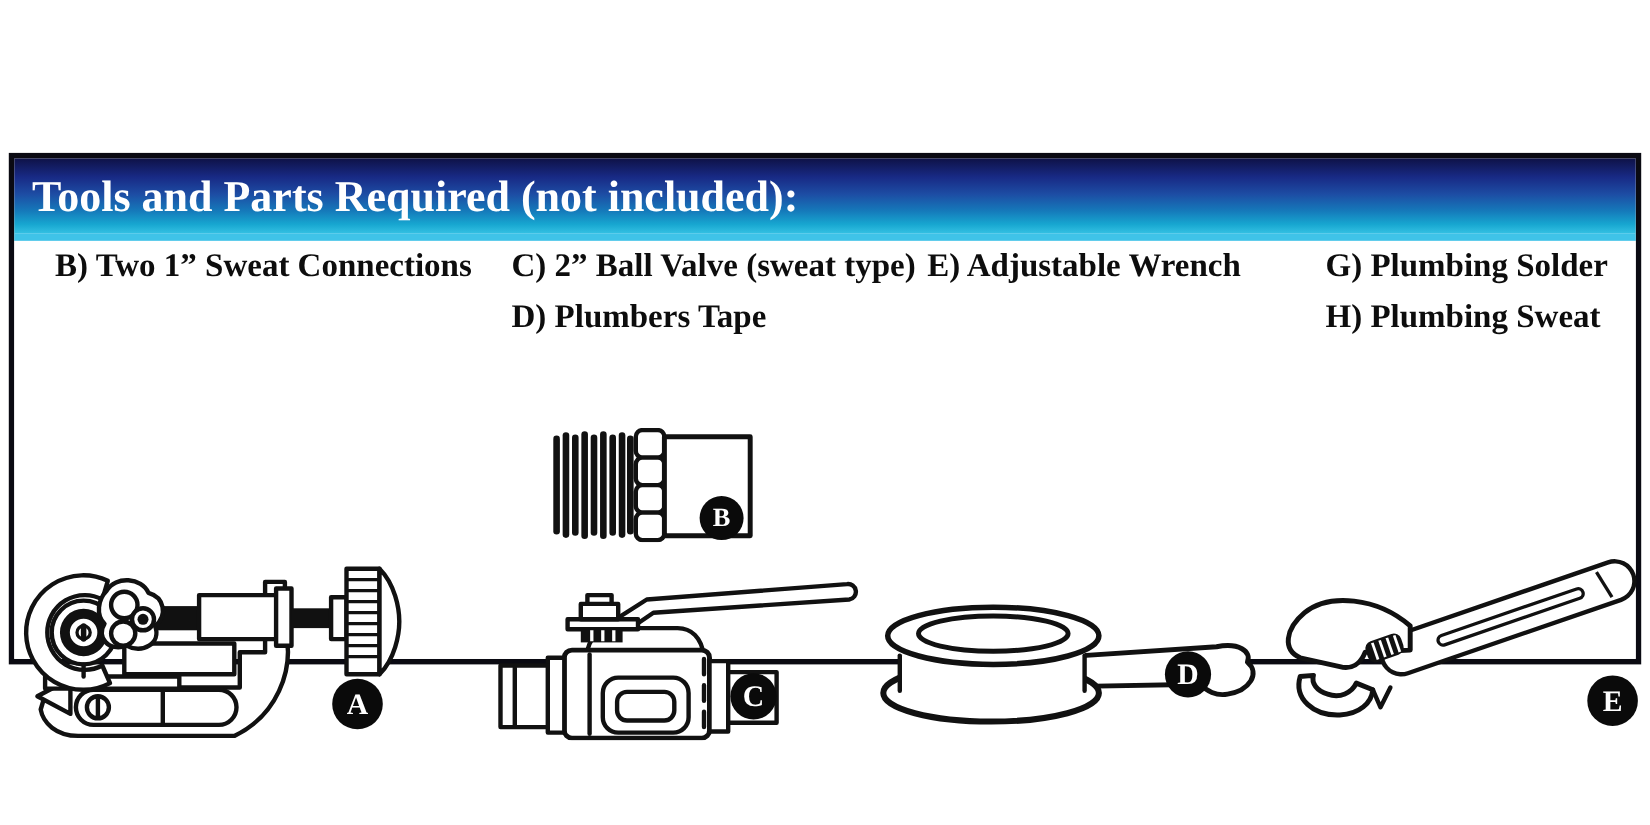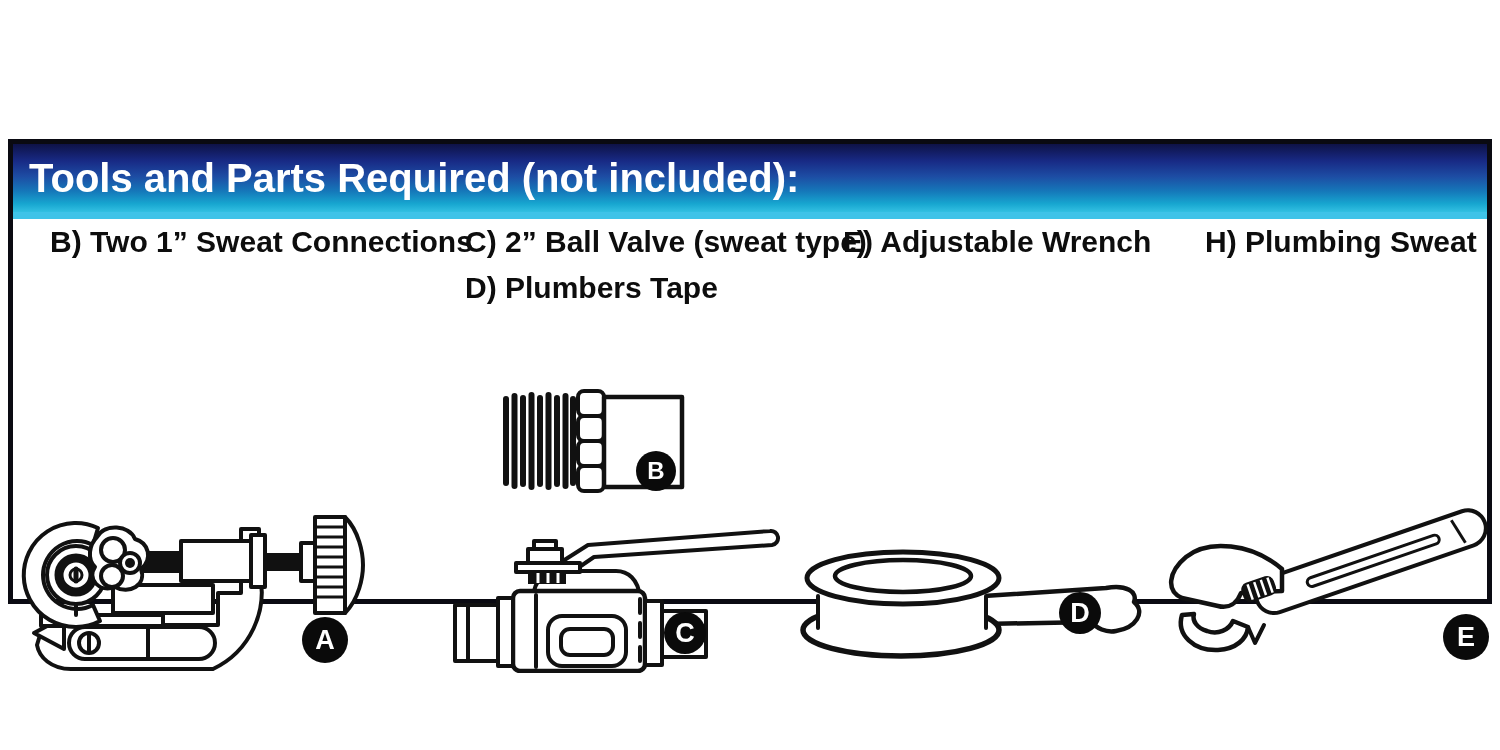--- a/index.html
+++ b/index.html
@@ -1,18 +1,18 @@
 <!DOCTYPE html>
 <html><head>
 <meta charset="utf-8">
 <style>
   html,body{margin:0;padding:0;background:#ffffff;}
   .stage{
     position:relative;width:1500px;height:750px;background:#ffffff;
-    font-family:Liberation Sans, sans-serif;overflow:hidden;
+    font-family:Liberation Serif, serif;overflow:hidden;
   }
   .panel{
     position:absolute;left:8px;top:139px;width:1484px;height:465px;
     border:5px solid #0a0a12;background:#ffffff;box-sizing:border-box;
   }
   .header-band{
     position:absolute;left:0;top:0;width:100%;height:68px;
     background:linear-gradient(180deg,#0e1247 0%,#182a85 25%,#1d4da4 48%,#1579ba 70%,#17a6d0 88%,#33c0e2 100%);
     display:flex;align-items:center;
   }
@@ -57,20 +57,21 @@
         <div class="part-item">B) Two 1” Sweat Connections</div>
       </div>
       <div class="col" style="left:452px;">
         <div class="part-item">C) 2” Ball Valve (sweat type)</div>
         <div class="part-item">D) Plumbers Tape</div>
       </div>
       <div class="col" style="left:830px;">
         <div class="part-item">E) Adjustable Wrench</div>
       </div>
       <div class="col" style="left:1192px;">
+        <div class="part-item">G) Plumbing Solder</div>
         <div class="part-item">H) Plumbing Sweat</div>
       </div>
 
       <svg class="fig" style="left:487px;top:170px;" width="185" height="104" viewBox="0 0 185 104">
 
         <line class="ln" x1="6" y1="10" x2="6" y2="94" style="stroke-width:6"></line>
         <line class="ln" x1="14.5" y1="7" x2="14.5" y2="97" style="stroke-width:6"></line>
         <line class="ln" x1="23" y1="9" x2="23" y2="95" style="stroke-width:6"></line>
         <line class="ln" x1="31.5" y1="6" x2="31.5" y2="98" style="stroke-width:6"></line>
         <line class="ln" x1="40" y1="9" x2="40" y2="95" style="stroke-width:6"></line>

